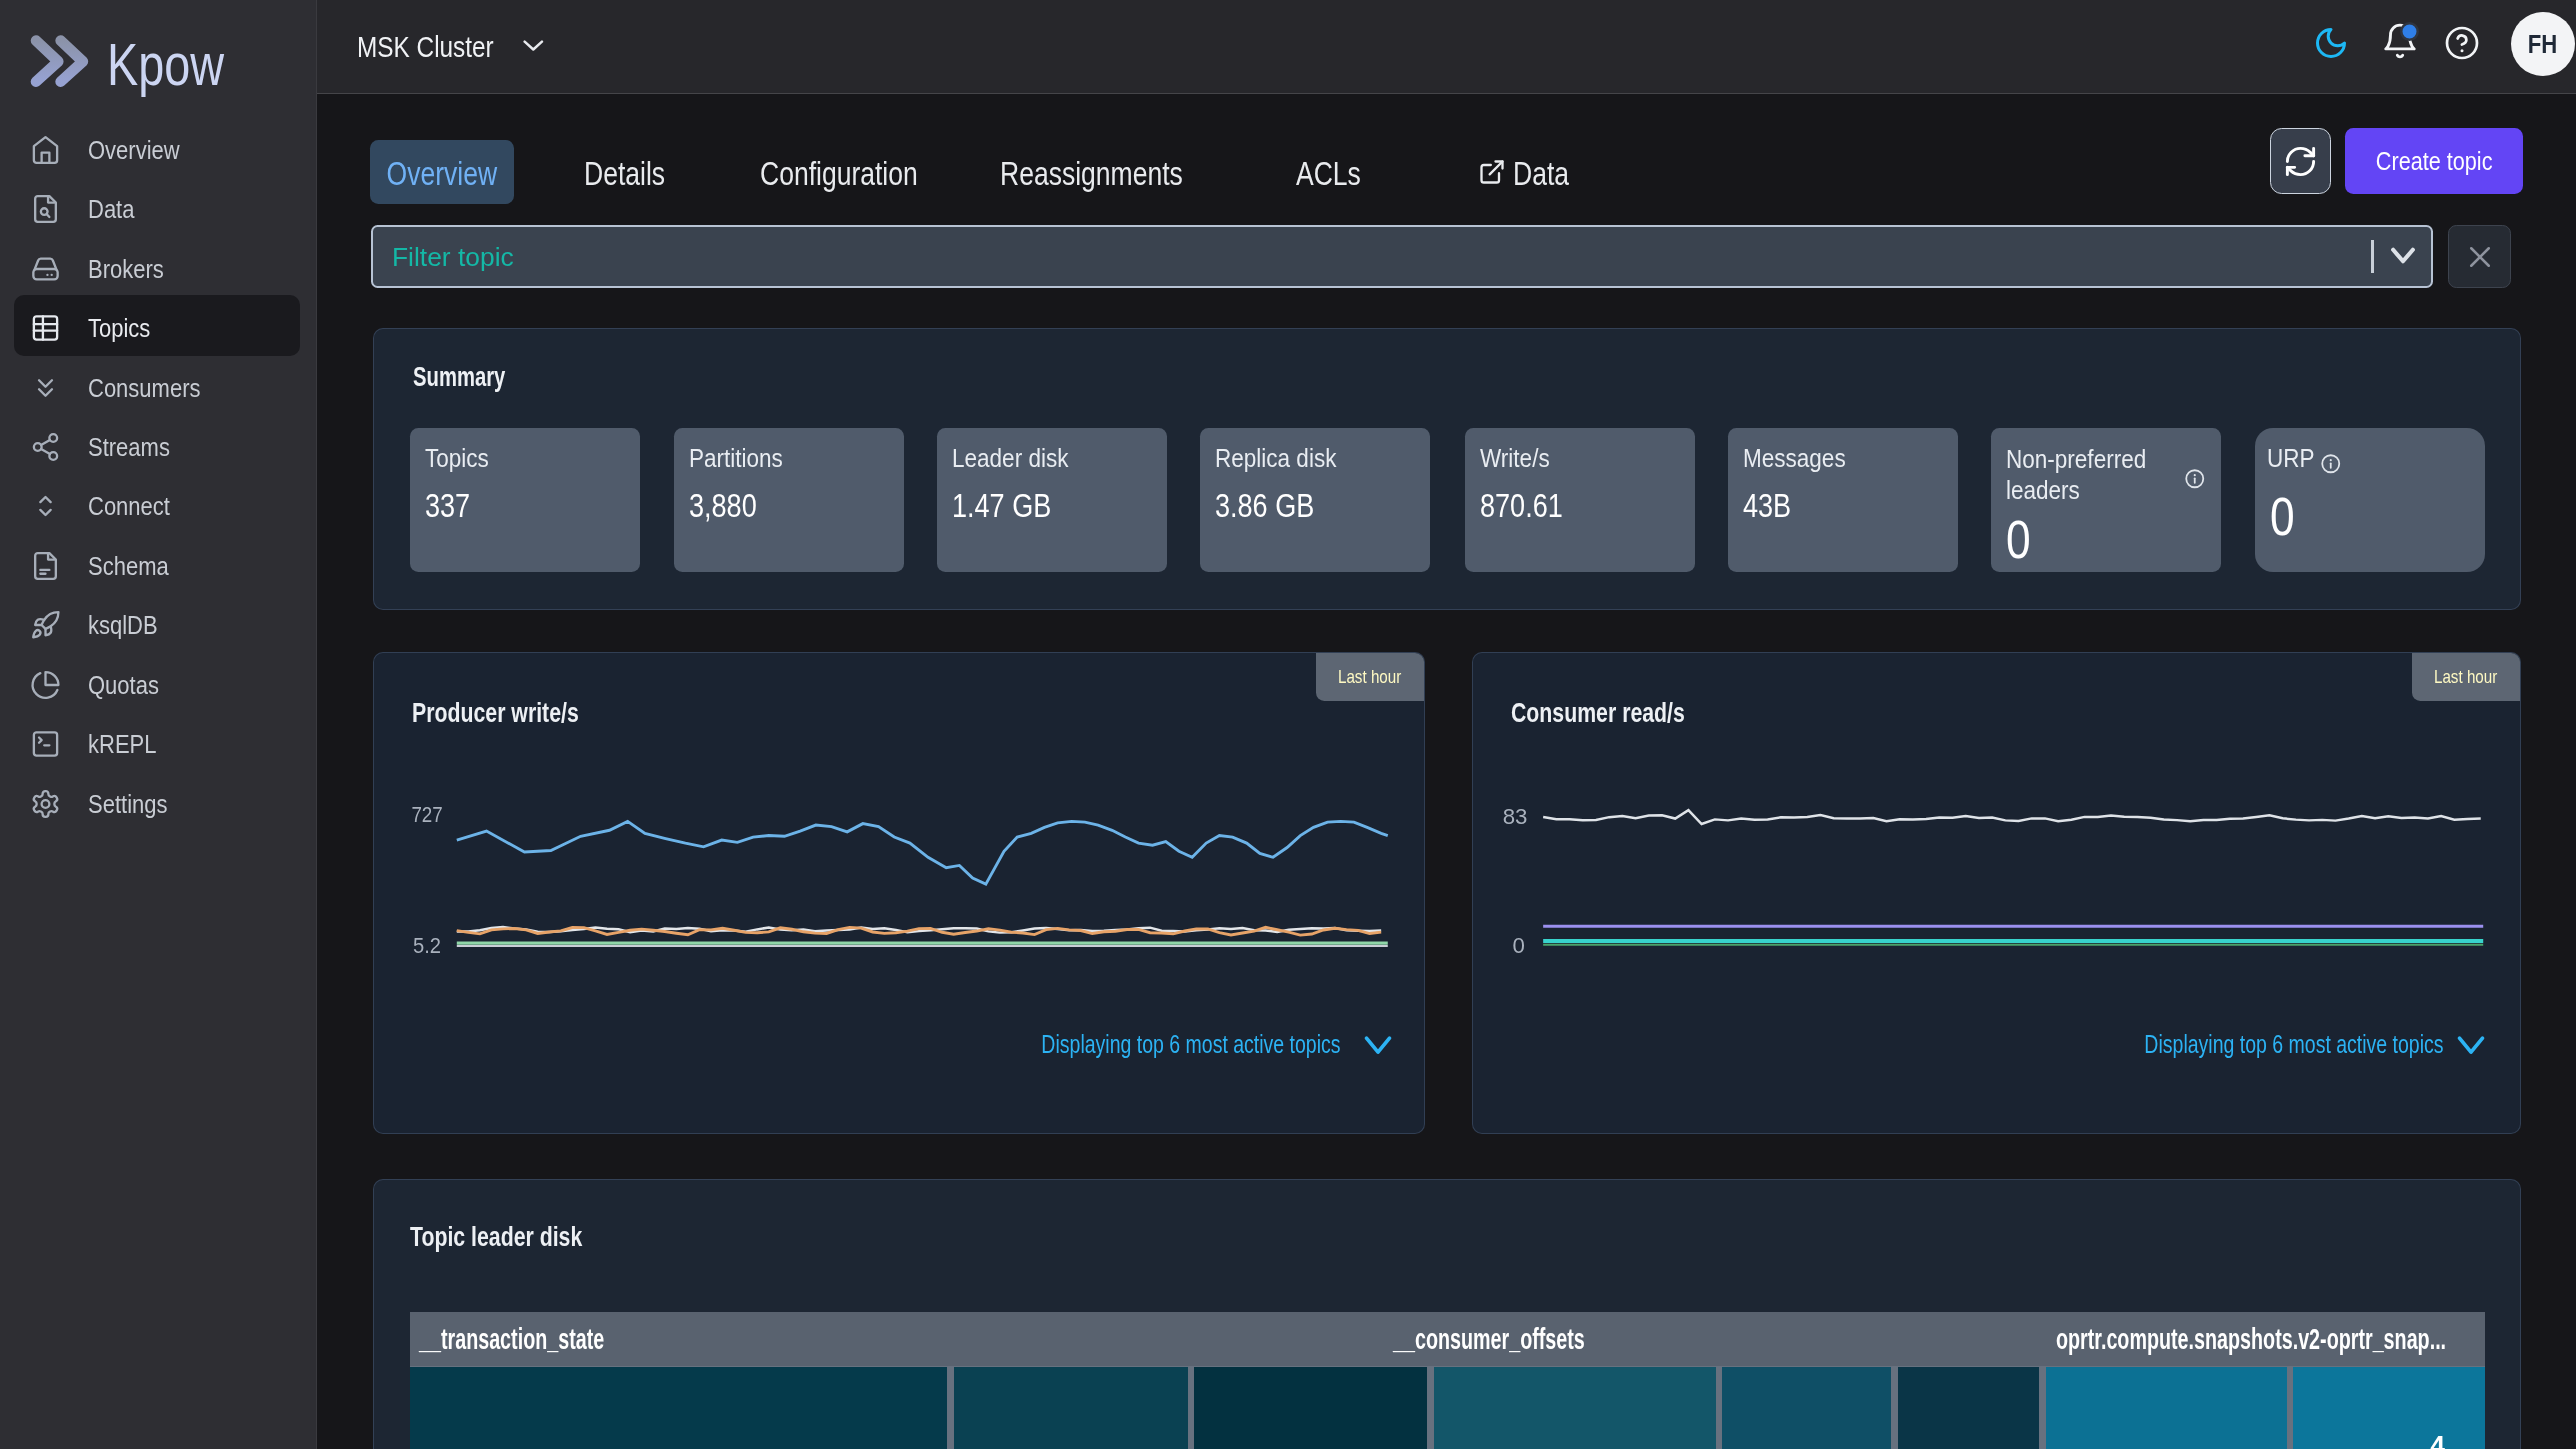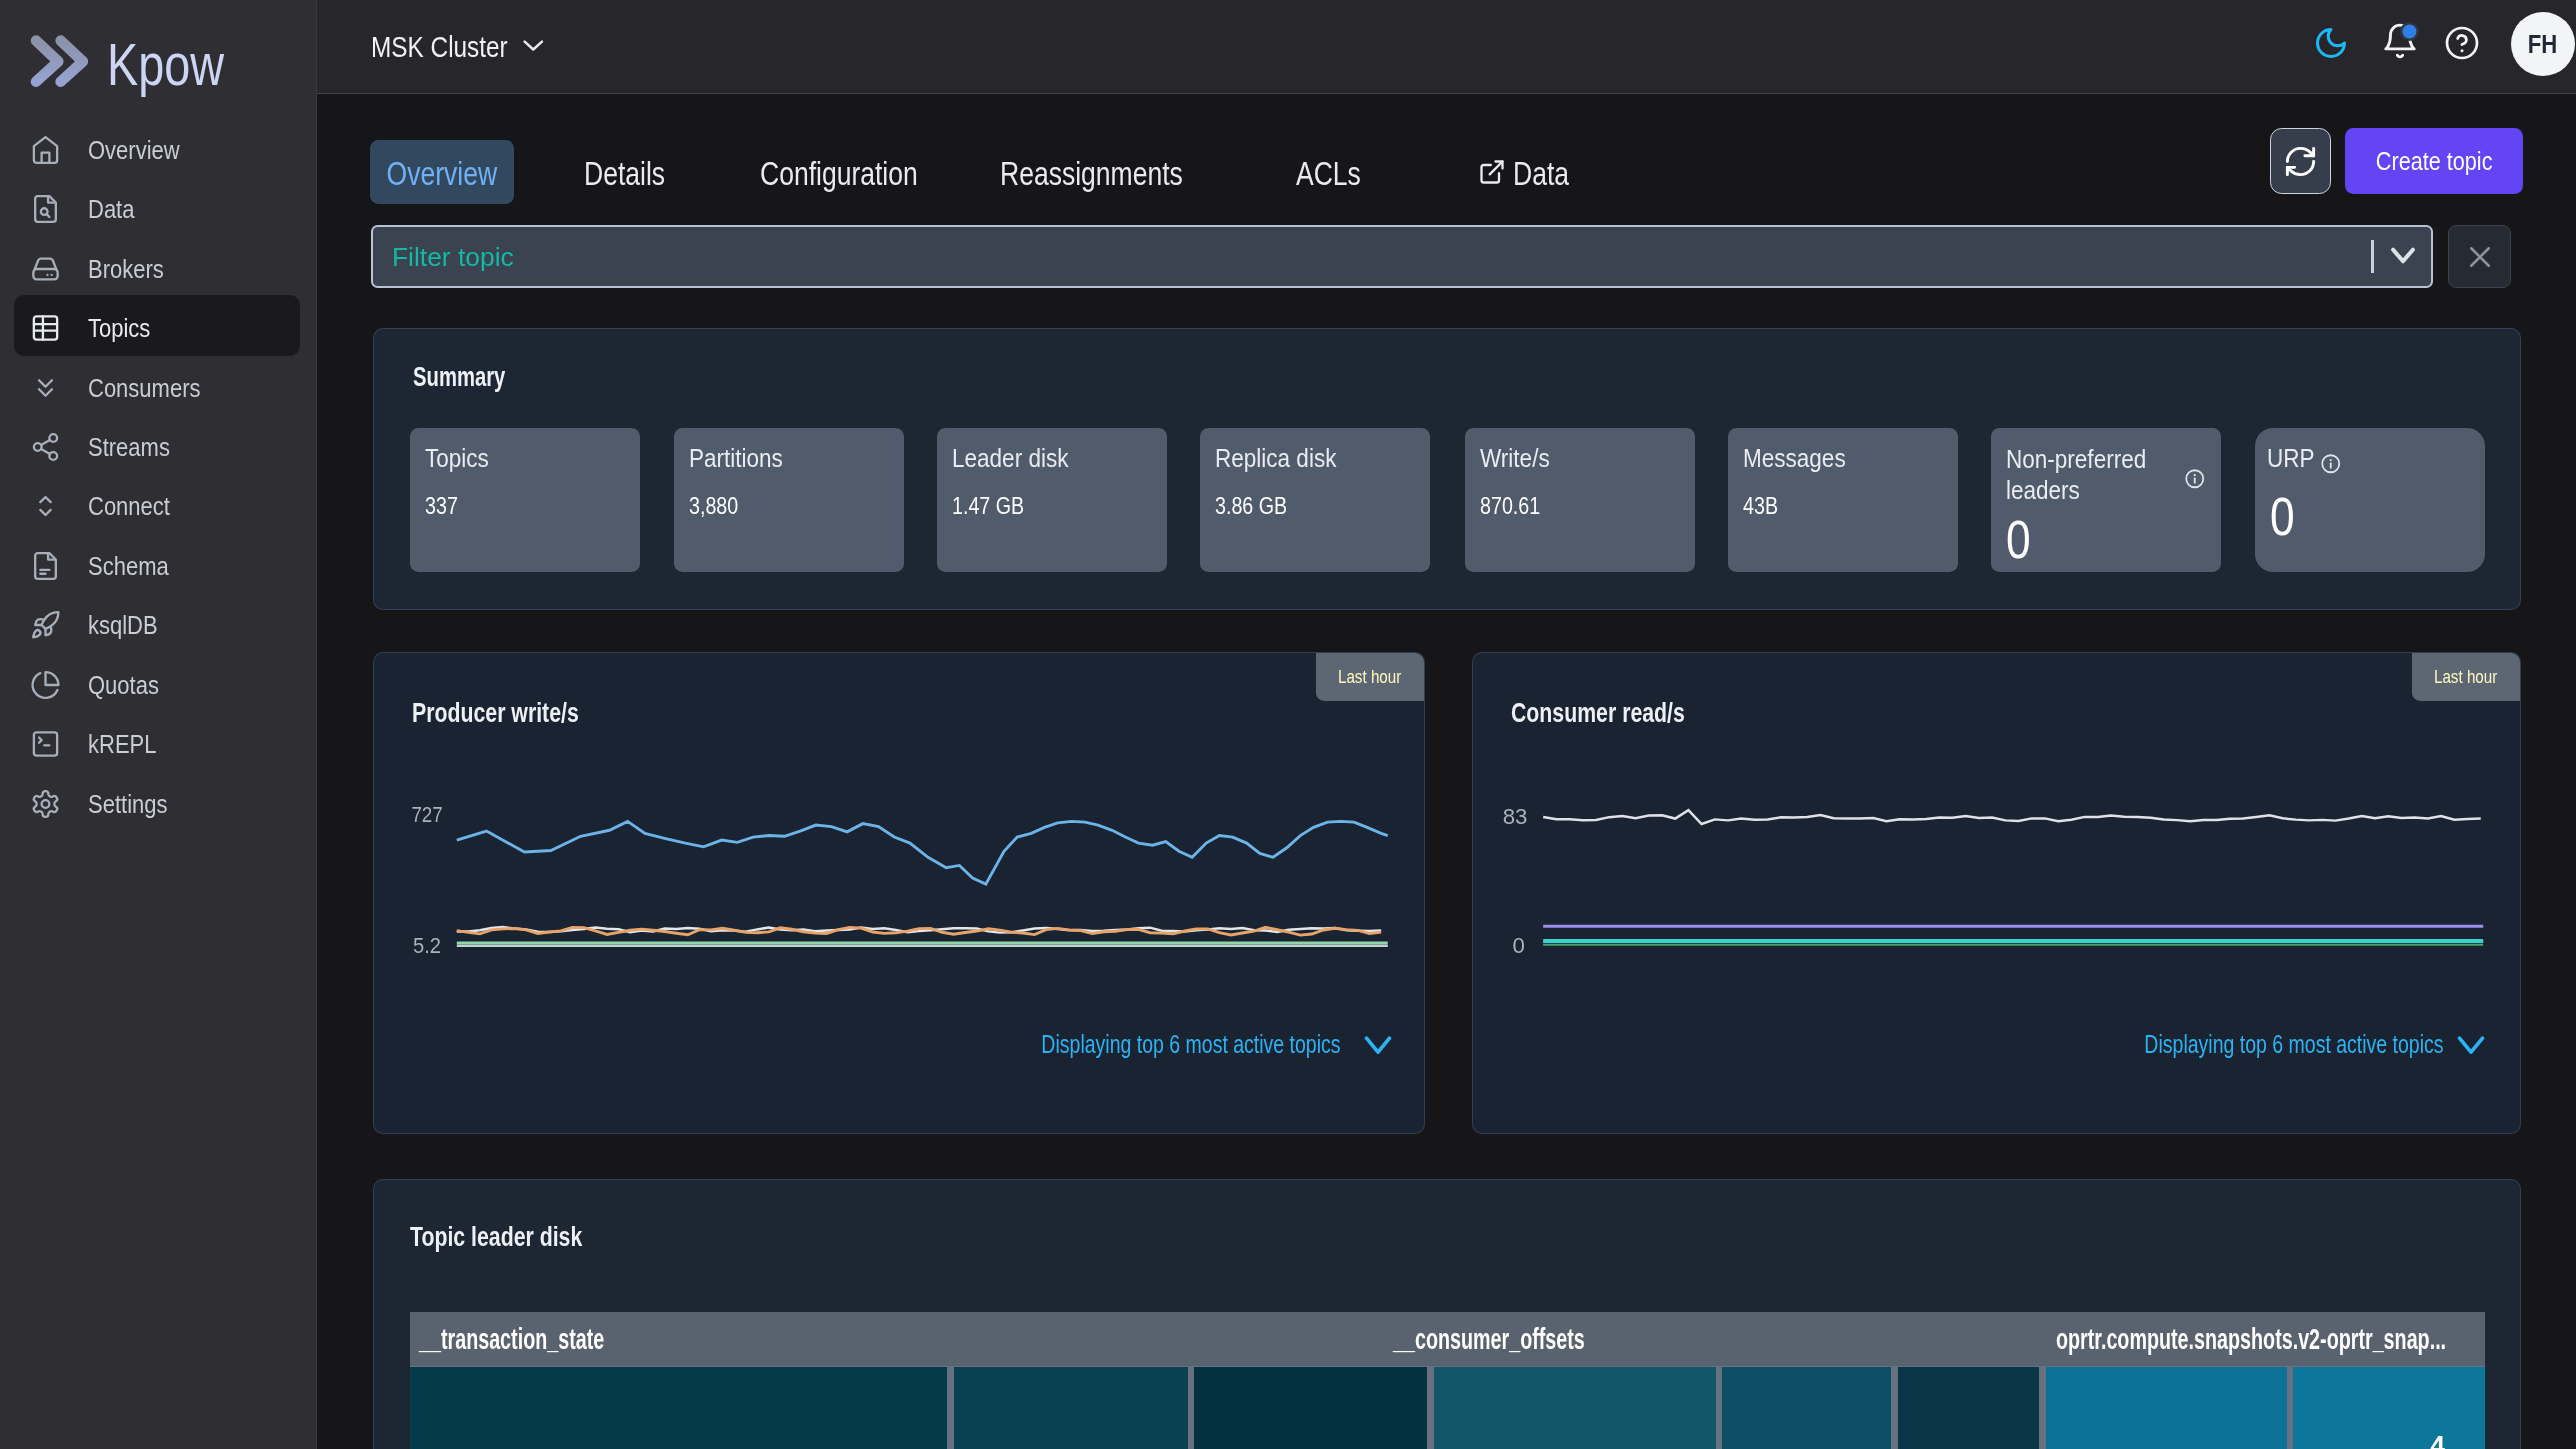--- a/index.html
+++ b/index.html
@@ -13,36 +13,36 @@
 .ctr { transform-origin:50% 50%; } .rgt { transform-origin:100% 50%; }
 
 #sidebar { left:0; top:0; width:317px; height:1449px; background:#2e2e33; border-right:1.7px solid #3a3a3f; }
 #logotext { left:107px; top:39px; font-size:60px; line-height:52px; color:#ccd5f2; }
 .mitem { left:0; width:317px; height:59px; font-size:25px; }
 .mitem .mico { position:absolute; left:30px; top:50%; transform:translateY(-50%); width:31px; height:31px; }
 .mitem .mlab { position:absolute; left:88px; top:50%; transform:translateY(-50%); }
 #sel { left:14px; top:295px; width:286px; height:61px; background:#1a1a1e; border-radius:10px; }
 
 #topbar { left:317px; top:0; width:2259px; height:94px; background:#27272b; border-bottom:1.7px solid #454549; }
-#cluster { left:371px; top:33px; font-size:29px; line-height:29px; color:#f0f2f5; }
+#cluster { left:357px; top:33px; font-size:29px; line-height:29px; color:#f0f2f5; }
 
 .tab { top:140px; height:64px; line-height:66px; font-size:34px; color:#e9ebee; white-space:nowrap; }
 #tab-ov { left:370px; width:144px; background:#32485f; border-radius:8.3px; color:#70b1f5; text-align:center; }
 #btn-refresh { left:2270px; top:128px; width:61px; height:66px; background:#373e4b; border:1.7px solid #ccd4df; border-radius:11.6px; }
 #btn-create { left:2345px; top:128px; width:178px; height:66px; background:#6345f5; border-radius:8.3px; color:#fff; font-size:26.4px; text-align:center; line-height:66px; white-space:nowrap; }
 
 #filter { left:371px; top:225px; width:2062px; height:63px; background:#3a434f; border:2.5px solid #b7c3d4; border-radius:6.6px; }
 #filter .ph { position:absolute; left:19px; top:50%; transform:translateY(-50%); font-size:26.4px; color:#14b8a6; }
 #xbtn { left:2448px; top:225px; width:63px; height:63px; background:#262b33; border:1.7px solid #3d434e; border-radius:8.3px; }
 
 #summary { left:373px; top:328px; width:2148px; height:282px; background:#1d2633; border-radius:10px; border:1.7px solid rgba(84,106,138,0.40); }
 #summary h2 { position:absolute; left:39px; top:35px; font-size:27px; line-height:27px; color:#eef1f5; font-weight:bold; }
 .stat { position:absolute; top:99px; width:230px; height:144px; background:#505b6b; border-radius:8.3px; }
 .stat .sl { position:absolute; left:15px; top:13.2px; font-size:25.6px; color:#e9edf2; line-height:35px; }
-.stat .sv { position:absolute; left:15px; top:56px; font-size:24px; line-height:43px; color:#ffffff; }
+.stat .sv { position:absolute; left:15px; top:56px; font-size:33px; line-height:43px; color:#ffffff; }
 .info { position:absolute; width:21.5px; height:21.5px; }
 
 .card { background:#1a2331; border-radius:10px; border:1.7px solid rgba(84,106,138,0.40); }
 #pcard { left:373px; top:652px; width:1052px; height:482px; }
 #ccard { left:1472px; top:652px; width:1049px; height:482px; }
 .badge { position:absolute; top:0; right:0; width:108px; height:48px; background:rgba(97,106,119,0.95); border-radius:0 9px 0 8.3px; color:#fef9c3; font-size:19px; text-align:center; line-height:48px; white-space:nowrap; }
 .ctitle { position:absolute; left:38px; top:46px; font-size:28px; line-height:28px; font-weight:bold; color:#edf0f4; }
 .clink { position:absolute; font-size:25px; line-height:25px; color:#2cb3f4; white-space:nowrap; }
 
 #tcard { left:373px; top:1179px; width:2148px; height:330px; background:#1d2633; border-radius:10px 10px 0 0; border:1.7px solid rgba(84,106,138,0.40); border-bottom:none; }

